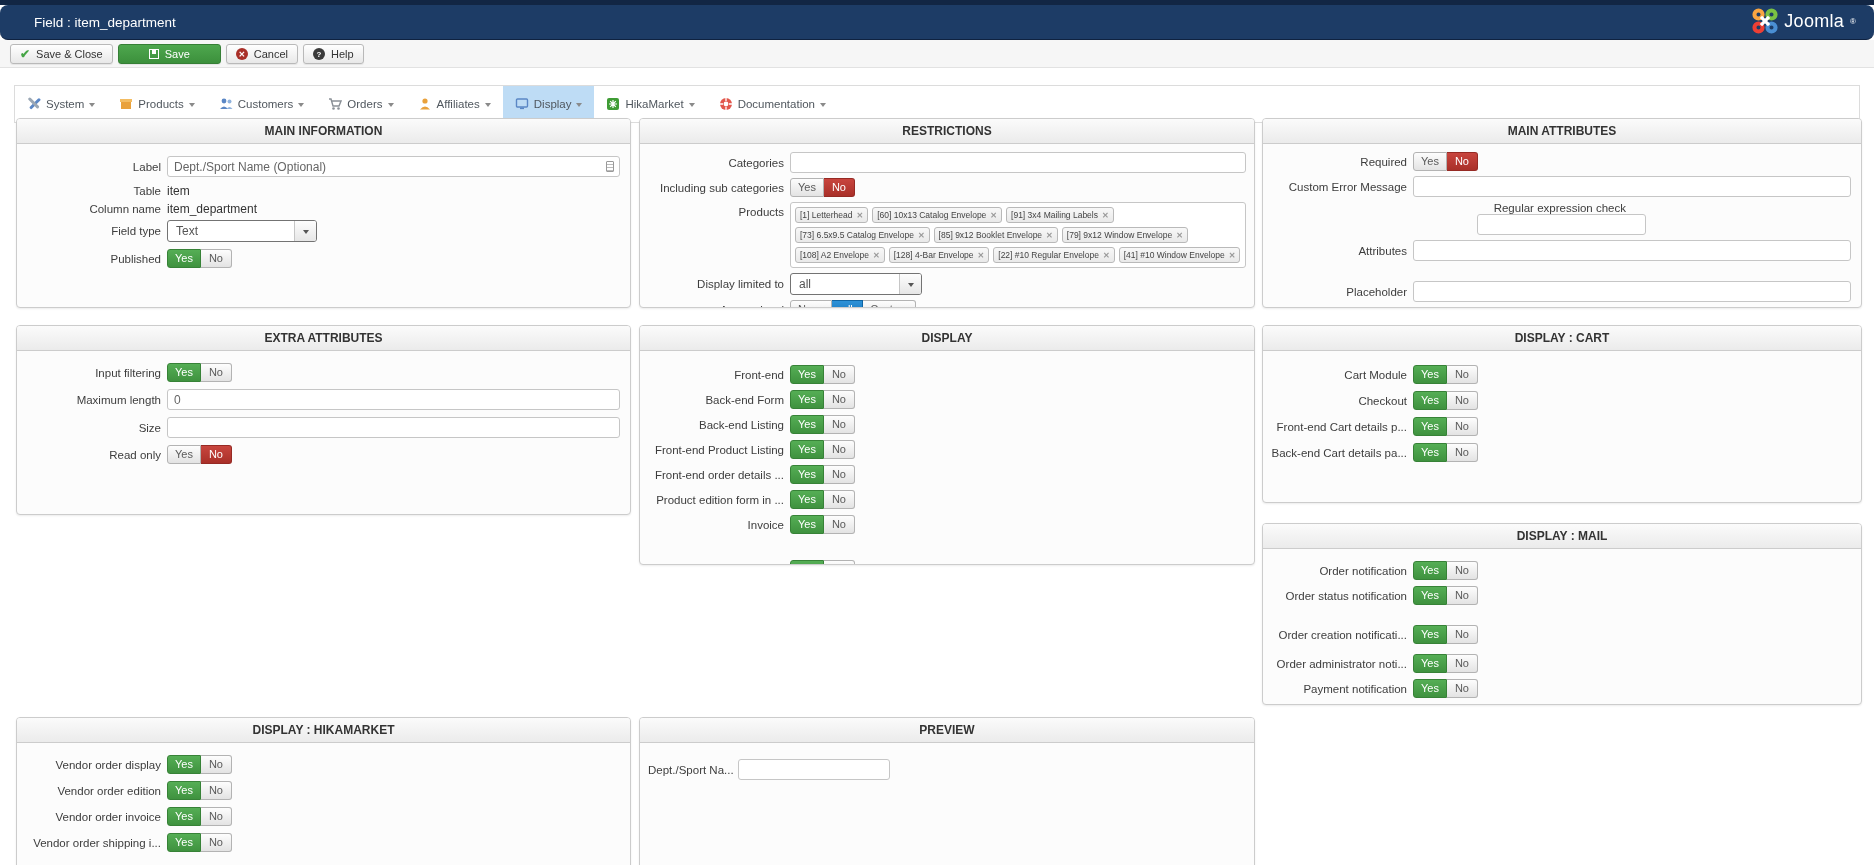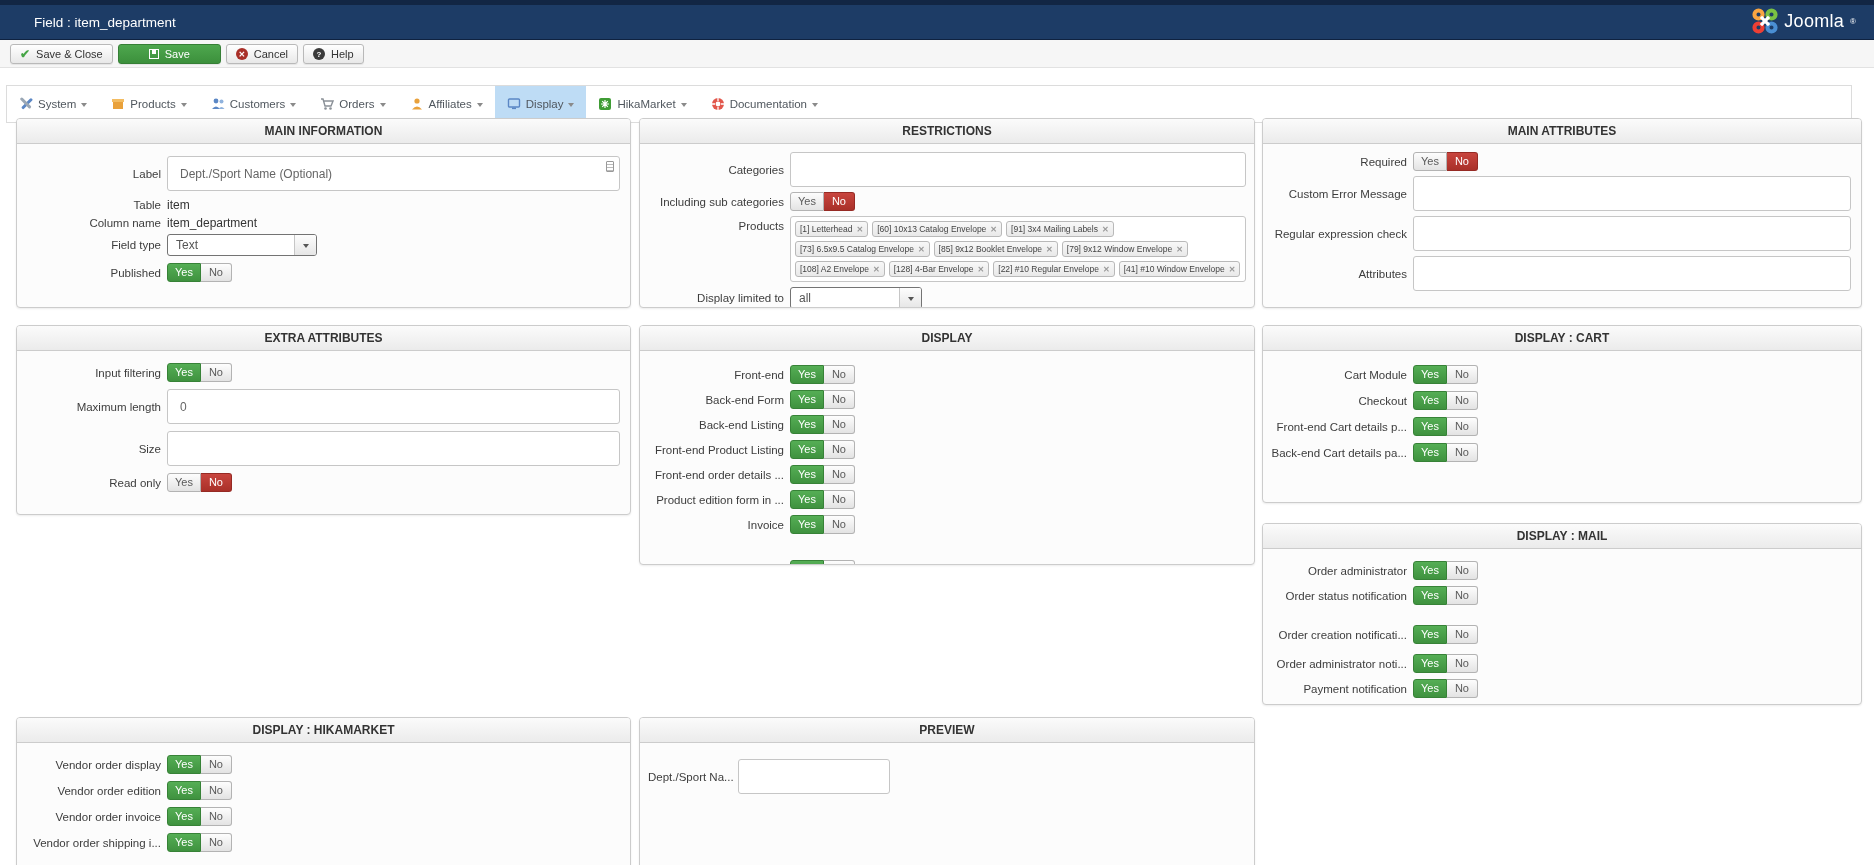--- a/index.html
+++ b/index.html
@@ -2,21 +2,21 @@
 <html><head>
 <meta charset="utf-8">
 <style>
   * { box-sizing: border-box; margin: 0; padding: 0; }
   html,body { width:1874px; height:865px; overflow:hidden; background:#fff;
     font-family:"Liberation Sans", sans-serif; }
 
   
   .topstrip { position:absolute; left:0; top:0; width:100%; height:5px; background:#122644; }
   .topbar { position:absolute; left:0; top:5px; width:100%; height:35px; background:#1d3c66;
-    border-bottom:1px solid #0f2240; }
+    border-bottom:1px solid #0f2240;border-radius:8px; }
   .page-title { position:absolute; left:34px; top:10px; color:#ffffff; font-size:13.5px; }
   .logo { position:absolute; right:18px; top:3px; display:flex; align-items:center; gap:6px; color:#fff; }
   .logo-text { font-size:18px; letter-spacing:.3px; }
   .logo-mark { font-size:8px; vertical-align:top; }
 
   
   .toolbar { position:absolute; left:0; top:40px; width:100%; height:28px; background:#f6f6f6;
     border-bottom:1px solid #e2e2e2; }
   .toolbar-buttons { position:absolute; left:10px; top:4px; display:flex; gap:5px; }
   .btn { display:inline-flex; align-items:center; gap:6px; height:20px; padding:0 9px;
@@ -25,43 +25,43 @@
   .btn-save { background:linear-gradient(#4ea74e,#3c903c); border-color:#367f36; color:#fff; padding:0 30px;align-items:center; }
   .icon-check { color:#46a546; font-size:12px; font-weight:bold; }
   .icon-circle { width:12px; height:12px; border-radius:50%; display:inline-flex;
     align-items:center; justify-content:center; color:#fff; font-size:8px; font-weight:bold; }
   .icon-cancel { background:#a92f28; }
   .icon-help { background:#3a3a3a; }
   .icon-floppy { width:10px; height:10px; border:1px solid #fff; position:relative; display:inline-block; }
   .icon-floppy::after { content:""; position:absolute; left:2px; top:0; width:4px; height:4px; background:#fff; }
 
   
-  .menubar { position:absolute; left:6px; top:85px; width:1846px; height:38px; background:#fff;
+  .menubar { position:absolute; left:14px; top:85px; width:1846px; height:38px; background:#fff;
     border:1px solid #dcdcdc; border-radius:0; display:flex; align-items:stretch; }
   .menu-item { display:flex; align-items:center; gap:5px; padding:0 12px; font-size:11.5px;
     color:#50575e; cursor:pointer; }
   .menu-item.active { background:#bedcf5; }
   .caret { width:0; height:0; border-left:3.5px solid transparent; border-right:3.5px solid transparent;
     border-top:4px solid #8a8a8a; margin-top:1px; }
   .mi-svg { width:14px; height:14px; }
 
   
   .panel { position:absolute; background:#fcfcfc; border:1px solid #cccccc; border-radius:4px;
     box-shadow:0 1px 2px rgba(0,0,0,.08); overflow:hidden; }
   .panel-header { height:25px; line-height:25px; text-align:center; font-size:12px; font-weight:bold;
     color:#333; background:linear-gradient(#fbfbfb,#ebebeb); border-bottom:1px solid #ccc; }
   .panel-body { padding:12px 10px 8px 8px; }
 
   .frow { display:flex; align-items:center; margin-bottom:7px; }
   .frow-tight { margin-bottom:4px; }
   .flabel { width:136px; flex-shrink:0; text-align:right; font-size:11.5px; color:#3d3d3d;
     margin-right:6px; white-space:nowrap; }
   .fvalue { font-size:12px; color:#333; }
-  .tinput { height:35px; border:1px solid #c6c6c6; border-radius:3px; background:#fff;
-    font-size:12px; color:#666; padding:1px 12px; font-family:"Liberation Sans",sans-serif; }
+  .tinput { height:21px; border:1px solid #c6c6c6; border-radius:3px; background:#fff;
+    font-size:12px; color:#666; padding:1px 6px; font-family:"Liberation Sans",sans-serif; }
   .grow { flex:1 1 auto; min-width:0; }
   .input-wrap { position:relative; display:flex; }
   .input-wrap .tinput { width:100%; }
   .flag-icon { position:absolute; right:6px; top:5px; width:8px; height:11px; border:1px solid #9a9a9a;
     border-radius:1px; background:repeating-linear-gradient(#fff 0 2px,#bbb 2px 3px); }
 
   
   .toggle { display:inline-flex; }
   .tbtn { min-width:31px; height:19px; line-height:17px; text-align:center; font-size:11px;
     padding:0 7px; border:1px solid #b3b3b3; color:#5a5a5a; cursor:pointer;
@@ -336,21 +336,21 @@
       <span class="flabel">Required</span>
       <span class="toggle">
         <span class="tbtn">Yes</span>
         <span class="tbtn on-red">No</span>
       </span>
     </div>
     <div class="frow" style="margin-bottom:5px;">
       <span class="flabel">Custom Error Message</span>
       <input class="tinput grow" style="">
     </div>
-    <div class="frow" style="margin-bottom:5px;">
+    <div class="frow" style="margin-bottom:5px;flex-direction:column;">
       <span class="flabel">Regular expression check</span>
       <input class="tinput grow" style="">
     </div>
     <div class="frow" style="margin-bottom:20px;align-items:center;">
       <span class="flabel">Attributes</span>
       <input class="tinput grow" style="">
     </div>
     <div class="frow" style="margin-bottom:5px;">
       <span class="flabel">Placeholder</span>
       <input class="tinput grow" style="">
@@ -483,21 +483,21 @@
           <span class="tbtn">No</span>
         </span>
       </div>
   </div>
 </div>
 
 <div class="panel" id="panel-mail">
   <div class="panel-header">DISPLAY : MAIL</div>
   <div class="panel-body" style="padding-top:12px;">
     <div class="frow" style="margin-bottom:6px;">
-        <span class="flabel">Order administrator</span>
+        <span class="flabel">Order notification</span>
         <span class="toggle">
           <span class="tbtn on-green">Yes</span>
           <span class="tbtn">No</span>
         </span>
       </div>
     <div class="frow" style="margin-bottom:20px;">
         <span class="flabel">Order status notification</span>
         <span class="toggle">
           <span class="tbtn on-green">Yes</span>
           <span class="tbtn">No</span>

